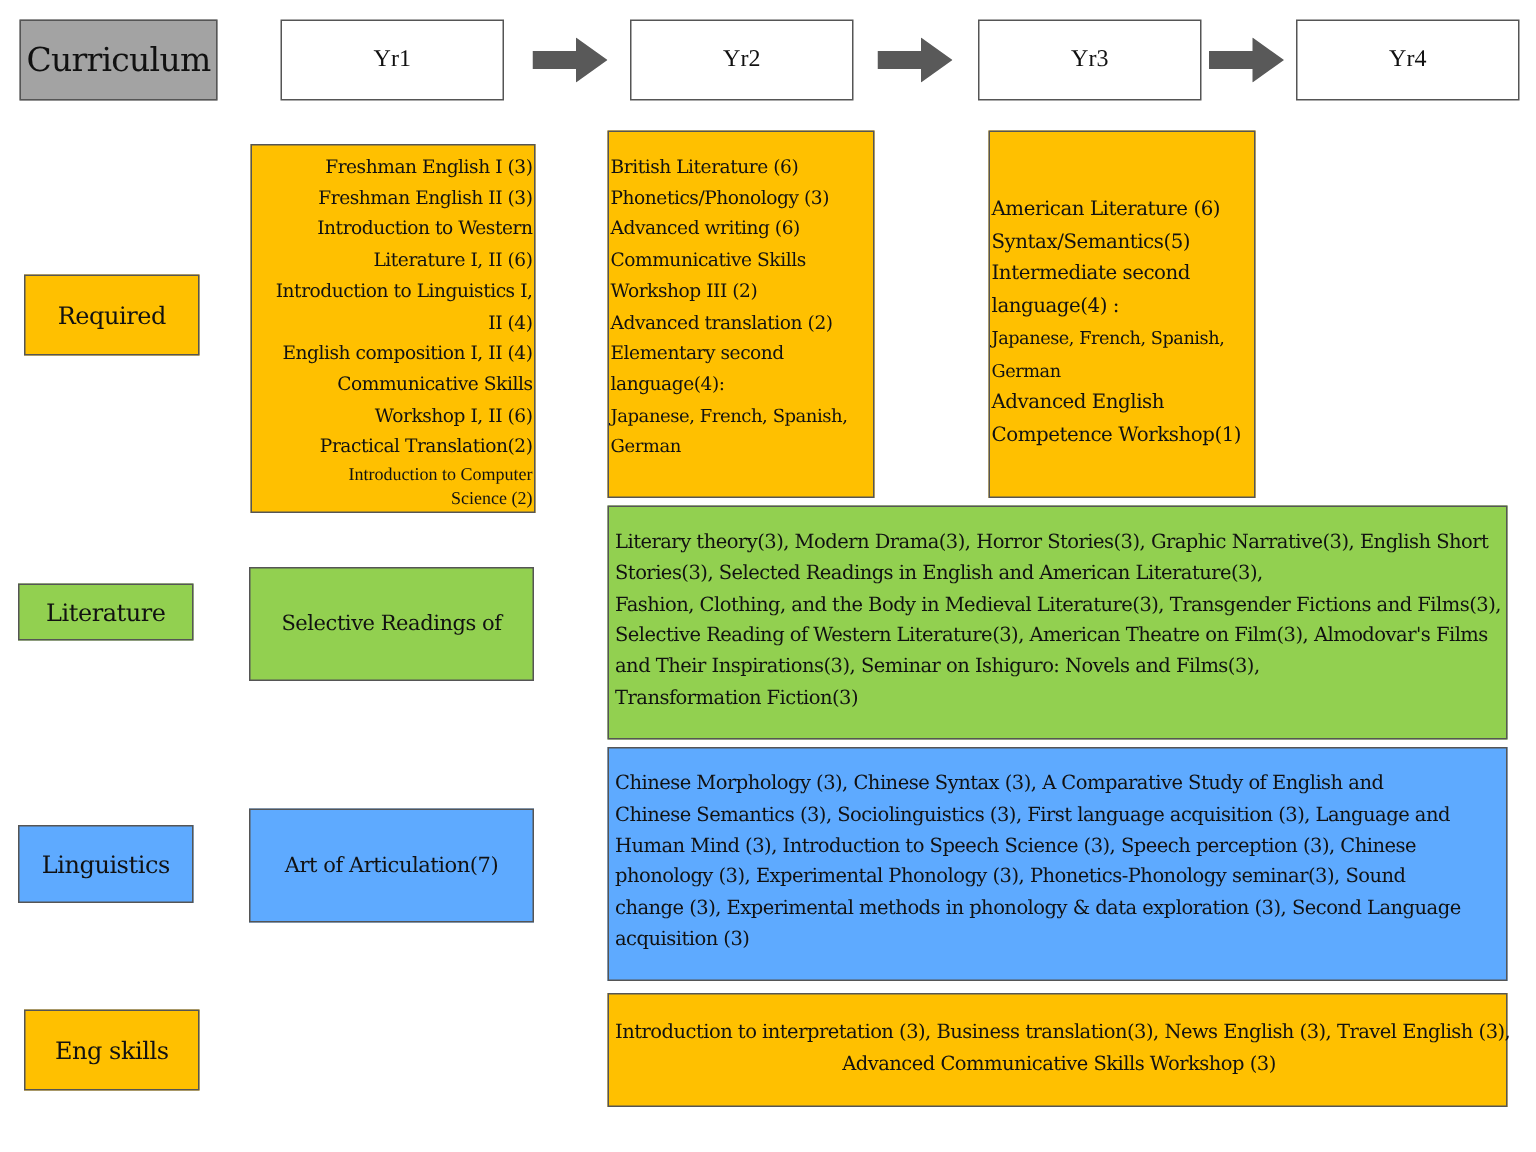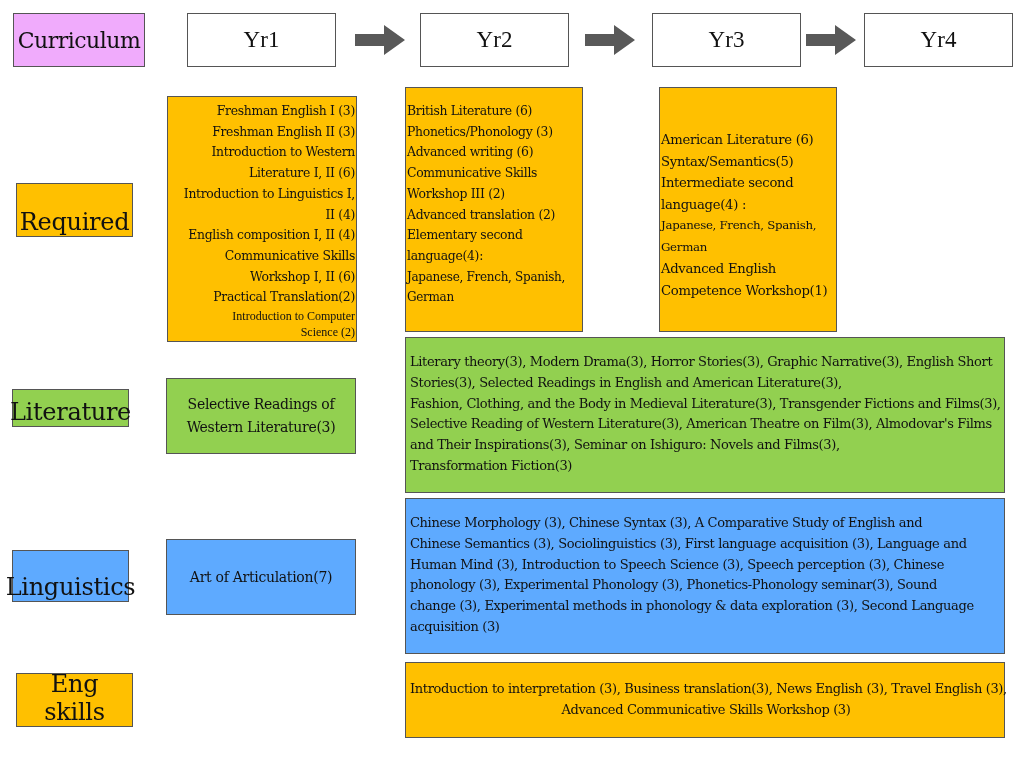--- a/index.html
+++ b/index.html
@@ -6,31 +6,31 @@
   body {
     width: 1024px; height: 768px; position: relative; overflow: hidden;
     background: #ffffff;
     font-family: "DejaVu Serif", "Liberation Serif", serif;
     color: #111;
   }
   .box {
     position: absolute; box-sizing: border-box;
     border: 1.5px solid #555;
   }
-  .gray { background: #f0abfc; }
+  .gray { background: #a3a3a3; }
   .white { background: #ffffff; }
   .orange { background: #ffc000; }
   .green { background: #92d050; }
   .blue { background: #5eaaff; }
 
   .center { display: flex; align-items: center; justify-content: center; text-align: center; }
 
-  .hdr { font-size: 23px; font-family: "Liberation Serif", serif; }
+  .hdr { font-size: 16px; font-family: "Liberation Serif", serif; }
   .hdr-cur { font-size: 22px; font-family: "DejaVu Serif", serif; letter-spacing: -0.5px; }
-  .cat { font-size: 24px; font-family: "DejaVu Serif", serif; letter-spacing: -0.3px; align-items: flex-end; }
+  .cat { font-size: 16px; font-family: "DejaVu Serif", serif; letter-spacing: -0.3px; }
 
   .arrow { position: absolute; width: 50px; height: 30px; }
 
   .list { font-size: 12.4px; line-height: 20.7px; padding: 4px 1px 0 1px; font-family: "DejaVu Serif", serif; letter-spacing: -0.3px; }
   .list .ln { display: block; white-space: nowrap; }
   .list .sans { font-family: "Liberation Serif", serif; font-size: 12px; line-height: 16px; letter-spacing: 0; }
 
   .para { font-size: 13px; line-height: 20.8px; padding: 14px 2px 0 4px; font-family: "DejaVu Serif", serif; letter-spacing: -0.35px; text-align: left; }
   .para .ln { display: block; white-space: nowrap; }
   .para-center { text-align: center; padding-top: 14px; }
@@ -115,21 +115,20 @@
   <span class="ln">Intermediate second</span>
   <span class="ln">language(4) :</span>
   <span class="ln" style="font-size:11.8px;">Japanese, French, Spanish,</span>
   <span class="ln" style="font-size:11.8px;">German</span>
   <span class="ln">Advanced English</span>
   <span class="ln">Competence Workshop(1)</span>
 </div>
 
 <div class="box green center mid" style="left:166px;top:378px;width:190px;height:76px;flex-direction:column;">
   <span>Selective Readings of</span>
-  <span>Western Literature(3)</span>
 </div>
 
 <div class="box green para" style="left:405px;top:337px;width:600px;height:156px;">
   <span class="ln">Literary theory(3), Modern Drama(3), Horror Stories(3), Graphic Narrative(3), English Short</span>
   <span class="ln">Stories(3), Selected Readings in English and American Literature(3),</span>
   <span class="ln">Fashion, Clothing, and the Body in Medieval Literature(3), Transgender Fictions and Films(3),</span>
   <span class="ln">Selective Reading of Western Literature(3), American Theatre on Film(3), Almodovar's Films</span>
   <span class="ln">and Their Inspirations(3), Seminar on Ishiguro: Novels and Films(3),</span>
   <span class="ln">Transformation Fiction(3)</span>
 </div>

